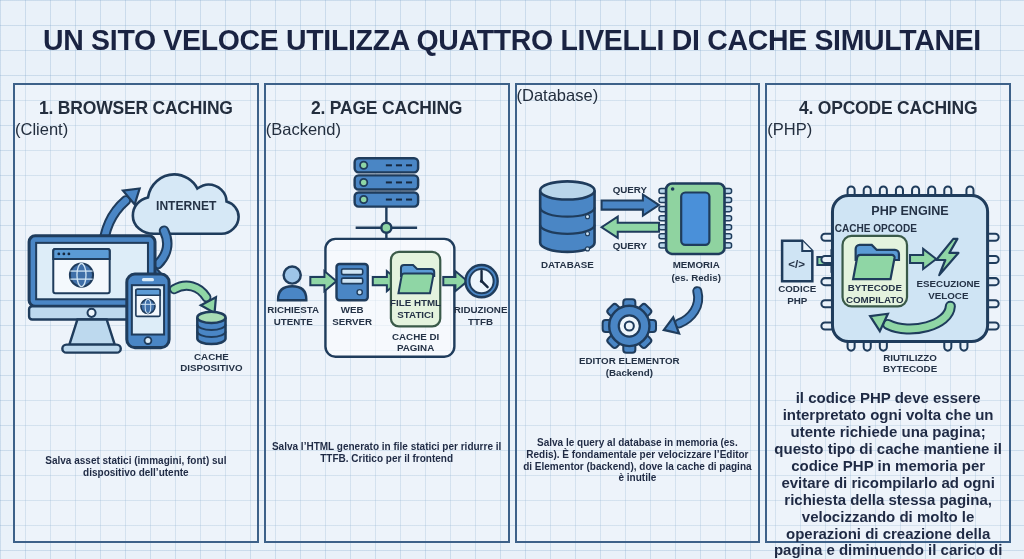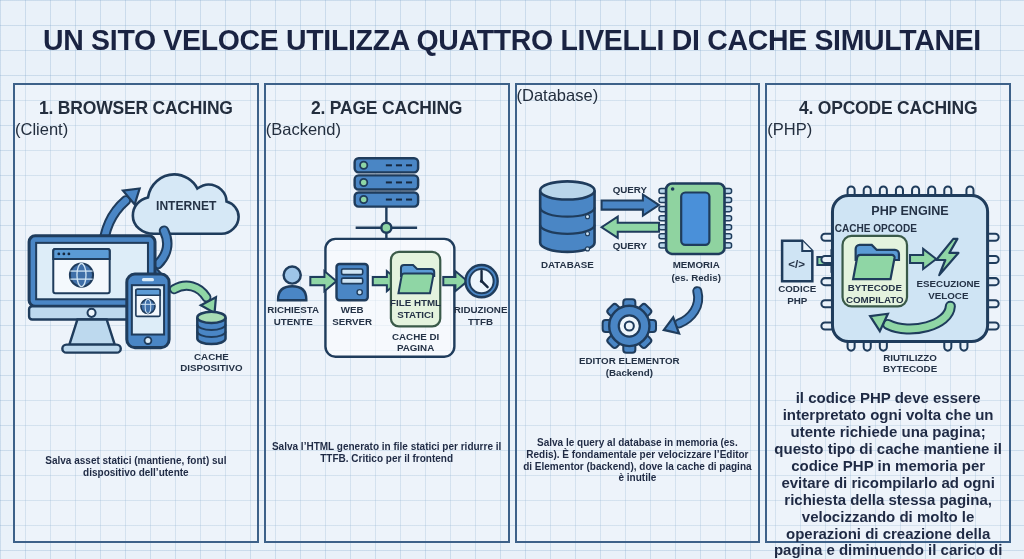--- a/index.html
+++ b/index.html
@@ -111,21 +111,21 @@
 
         <g>
           <path d="M181,178 v21 a14,5.5 0 0 0 28,0 v-21" fill="#4a86c5" stroke="#1f3c5c" stroke-width="2.5"></path>
           <path d="M181,185 a14,5.5 0 0 0 28,0" fill="none" stroke="#1f3c5c" stroke-width="2"></path>
           <path d="M181,192 a14,5.5 0 0 0 28,0" fill="none" stroke="#1f3c5c" stroke-width="2"></path>
           <ellipse cx="195" cy="178" rx="14" ry="5.5" fill="#a8dcb4" stroke="#1f3c5c" stroke-width="2.5"></ellipse>
         </g>
         <text class="lbl" x="195" y="220">CACHE</text>
         <text class="lbl" x="195" y="231.5">DISPOSITIVO</text>
       </svg>
-      <p class="desc desc-1">Salva asset statici (mantiene, font) sul dispositivo dell’utente</p>
+      <p class="desc desc-1">Salva asset statici (immagini, font) sul dispositivo dell’utente</p>
     </div>
 
     <div class="panel">
       <div class="panel-head">2. PAGE CACHING</div>
       <div class="panel-sub">(Backend)</div>
       <svg class="diagram" viewBox="0 0 240 245">
 
         <g>
           <g>
             <rect x="88" y="20" width="63" height="14" rx="4" fill="#4a86c5" stroke="#1f3c5c" stroke-width="2.4"></rect>

